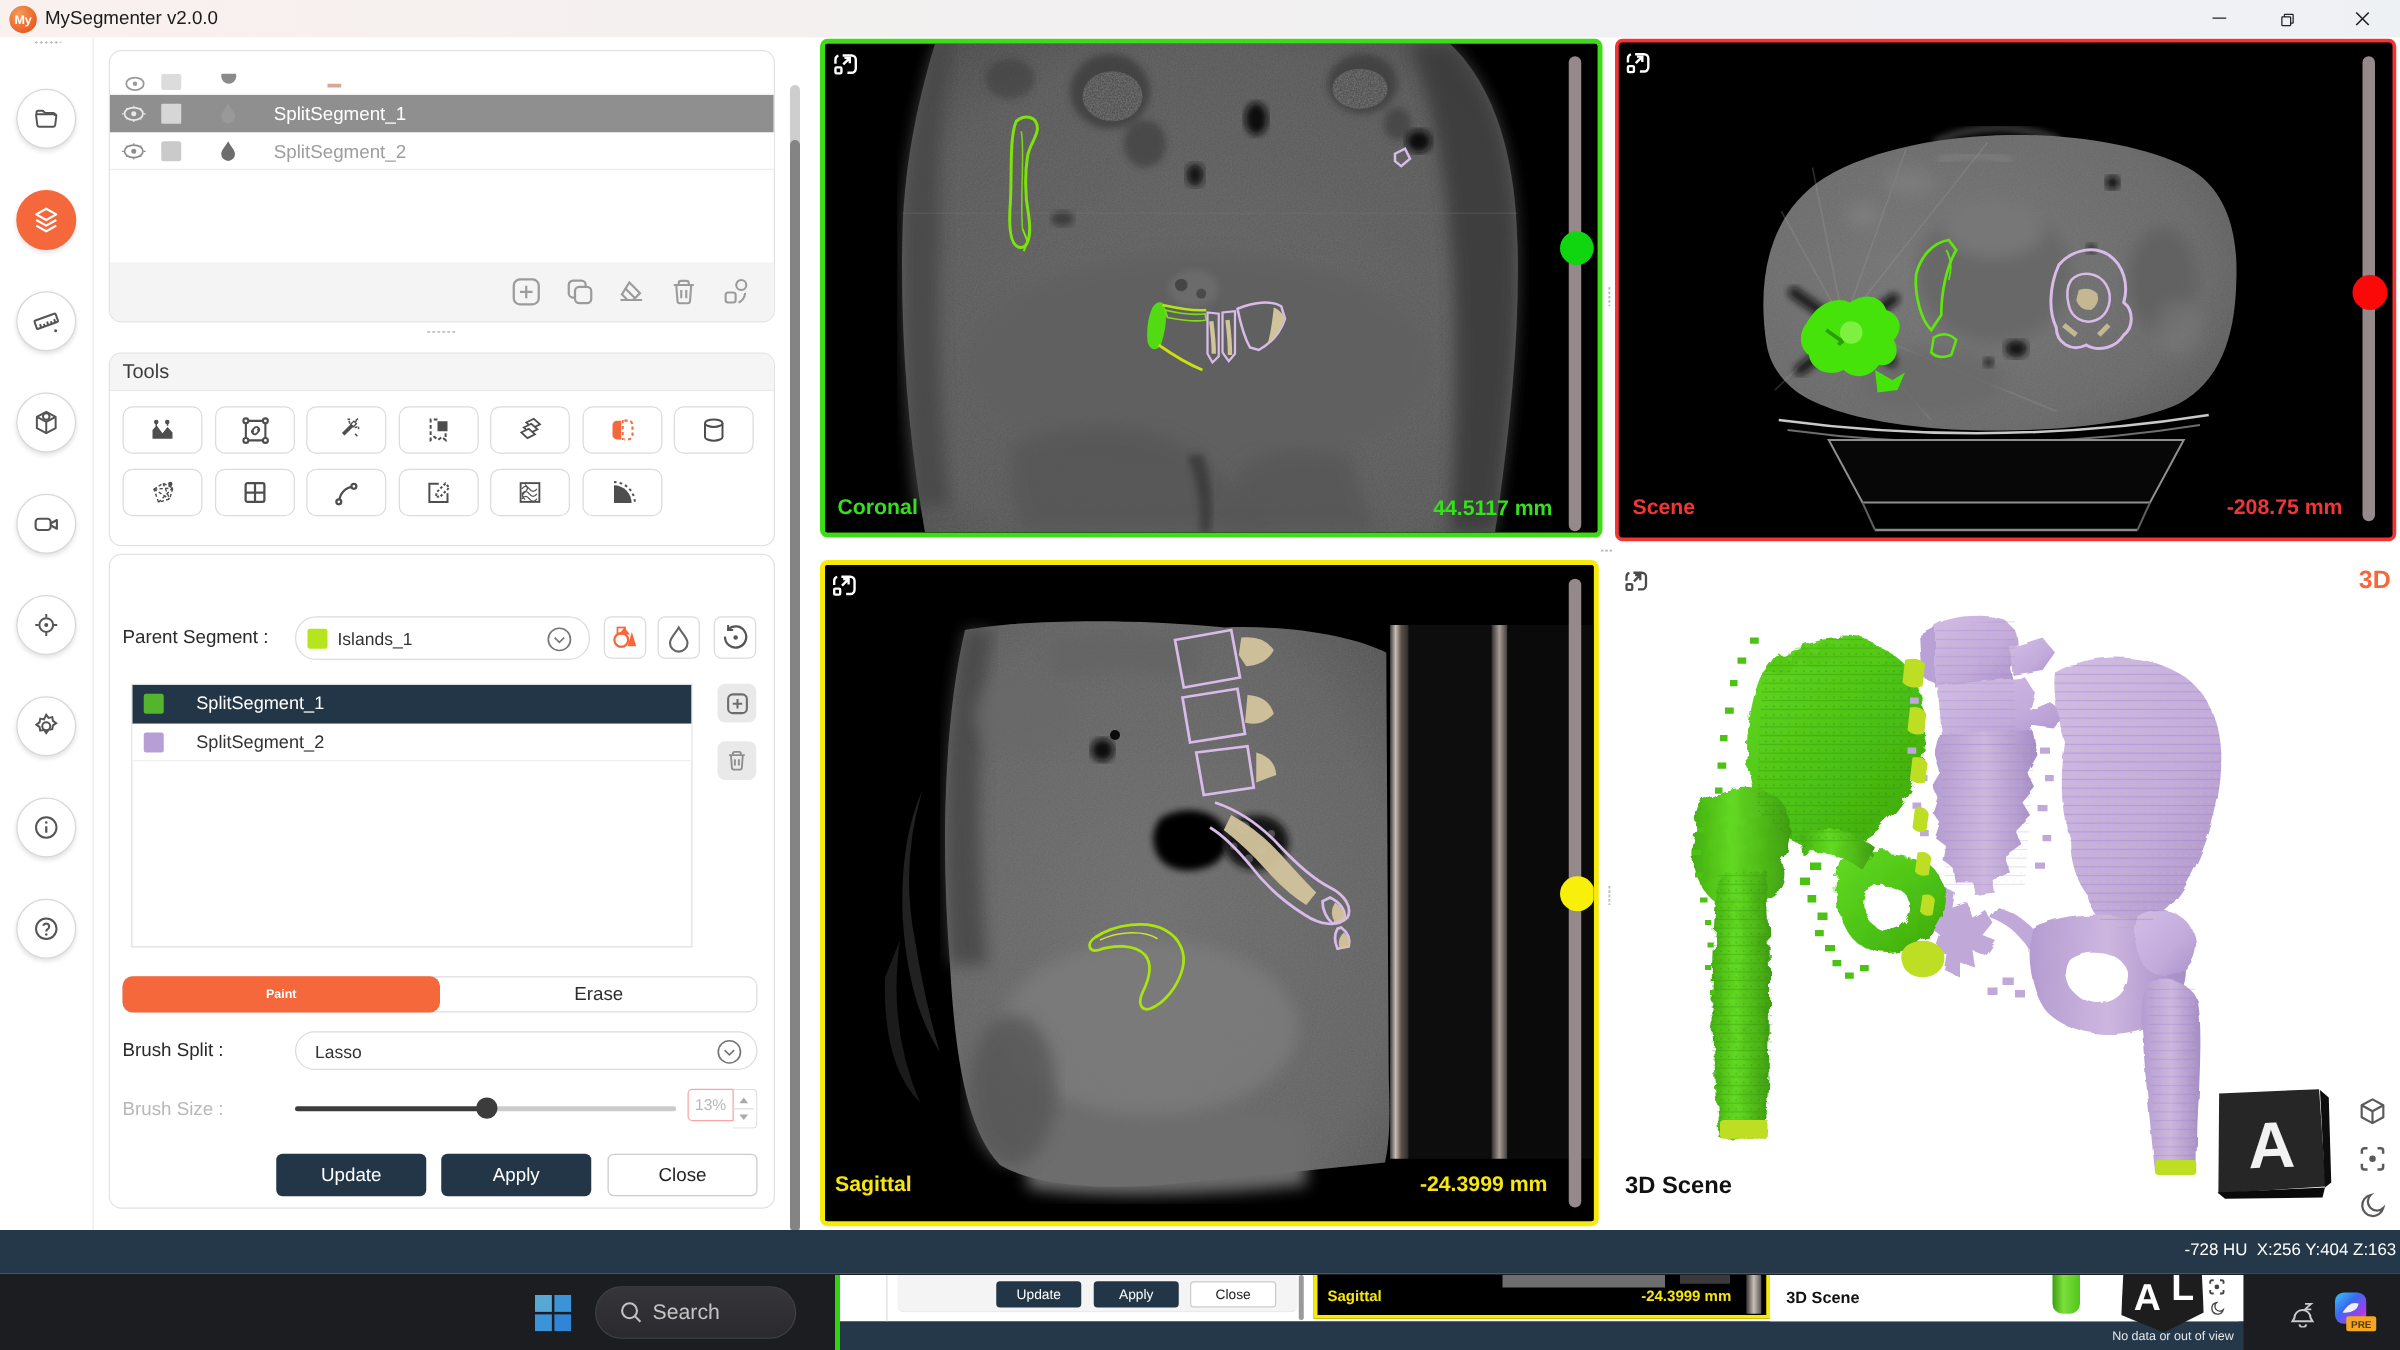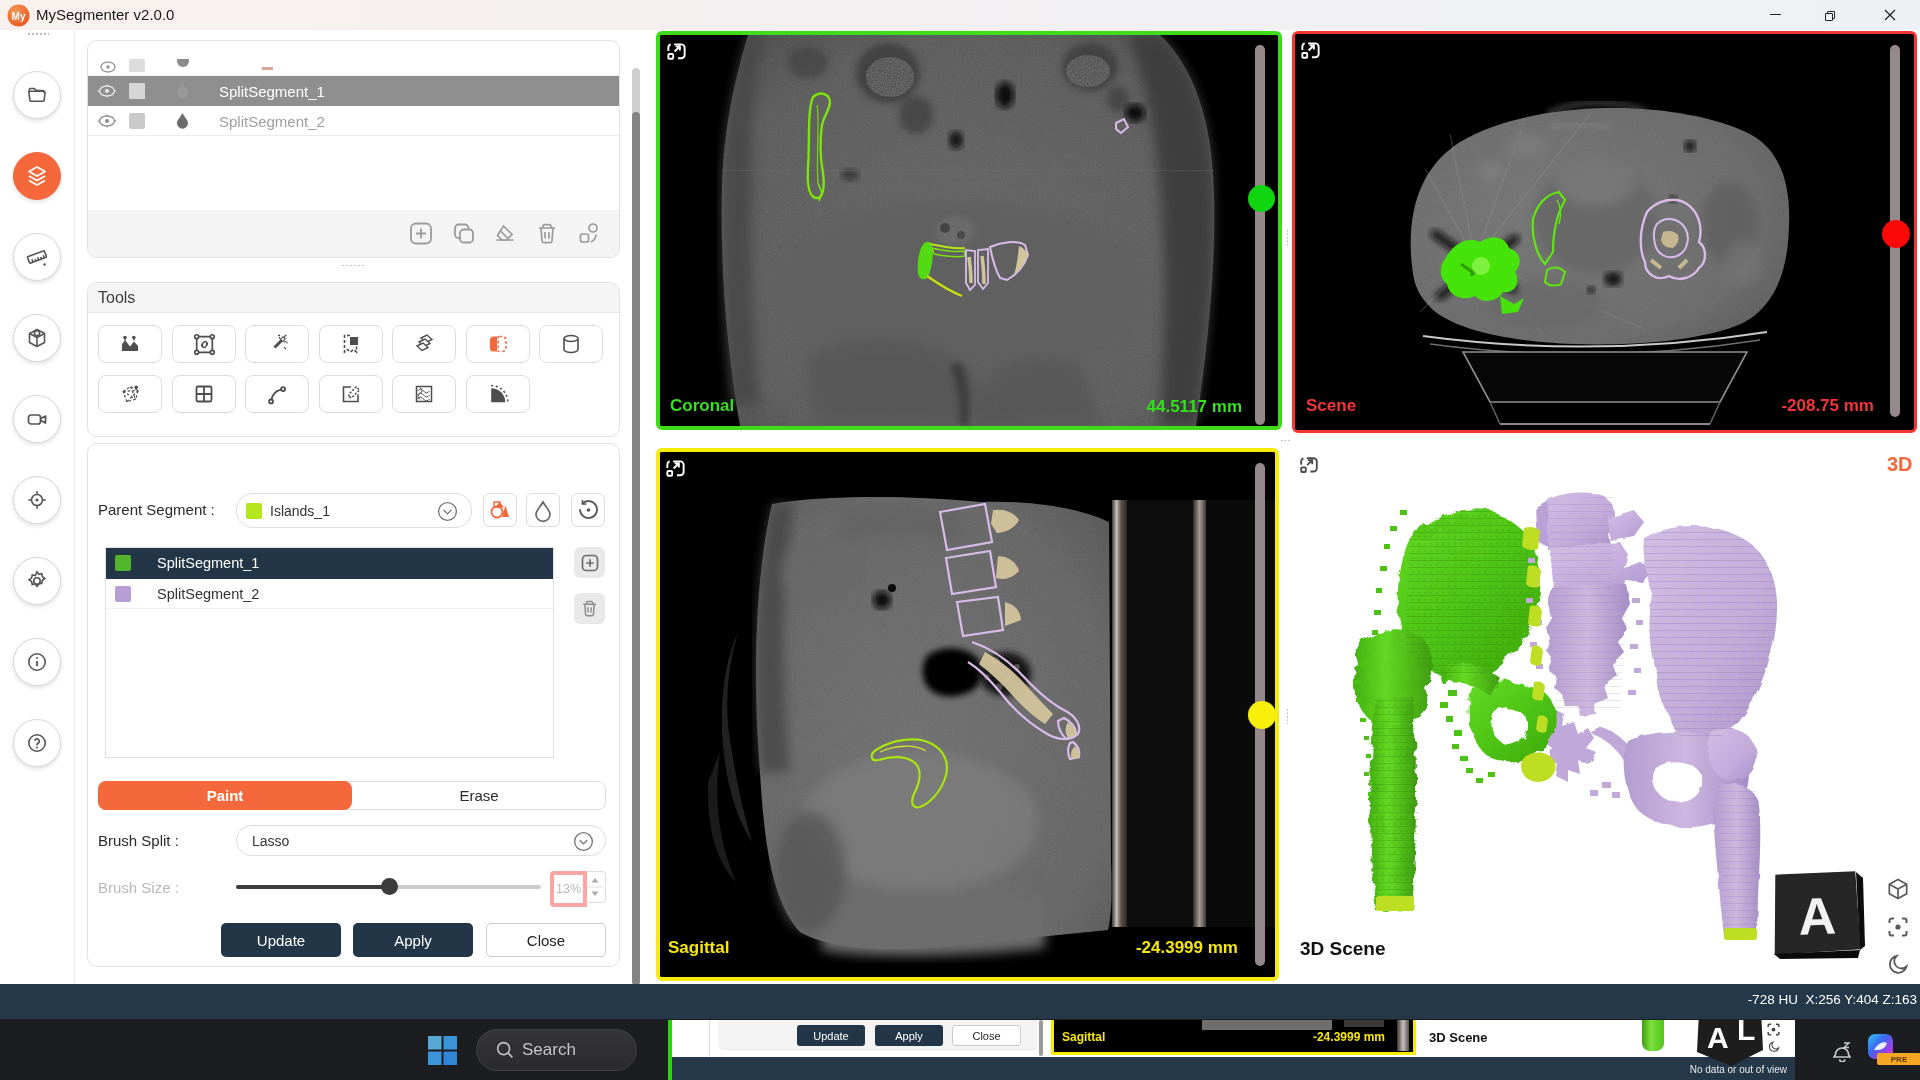--- a/index.html
+++ b/index.html
@@ -330,38 +330,38 @@
           <path d="M12 7.5 v9 M7.5 12 h9"></path>
         </svg>
   </div>
   <div class="abs" style="left:486px;top:149px;width:31px;height:31px;background:#e9e9e9;border-radius:6px;display:flex;align-items:center;justify-content:center;">
     <svg width="19" height="19" viewBox="0 0 24 24" fill="none" stroke="#8d8d8d" stroke-width="1.9">
           <path d="M4 6.5 H20 M8 6.5 V5 a1.8 1.8 0 0 1 1.8-1.8 h4.4 A1.8 1.8 0 0 1 16 5 v1.5 M6 6.5 l1 13 a1.8 1.8 0 0 0 1.8 1.6 h6.4 a1.8 1.8 0 0 0 1.8-1.6 l1-13 M10 10.5 v6.5 M14 10.5 v6.5"></path>
         </svg>
   </div>
 
   <div class="abs" style="left:10px;top:337px;width:508px;height:29px;border:1px solid #ddd;border-radius:8px;">
-    <div class="abs" style="left:-1px;top:-1px;width:254px;height:29px;background:#f4683c;border-radius:8px;display:flex;align-items:center;justify-content:center;color:#fff;font-weight:bold;font-size:15px;">Paint</div>
+    <div class="abs" style="left:-1px;top:-1px;width:254px;height:29px;background:#f4683c;border-radius:8px;display:flex;align-items:center;justify-content:center;color:#fff;font-weight:bold;font-size:10px;">Paint</div>
     <div class="abs" style="left:253px;top:0;width:254px;height:27px;display:flex;align-items:center;justify-content:center;color:#2c2c2c;font-size:15px;">Erase</div>
   </div>
 
   <div class="abs" style="left:10px;top:388px;font-size:15px;color:#2a2a2a;">Brush Split :</div>
   <div class="abs" style="left:148px;top:381px;width:370px;height:31px;border:1px solid #dcdcdc;border-radius:16px;">
     <div class="abs" style="left:15px;top:7px;font-size:14px;color:#333;">Lasso</div>
     <svg class="abs" style="left:336px;top:5px;" width="21" height="21" viewBox="0 0 22 22" fill="none" stroke="#777" stroke-width="1.4">
           <circle cx="11" cy="11" r="9.3"></circle>
           <path d="M7 9.5 l4 4 4-4"></path>
         </svg>
   </div>
 
   <div class="abs" style="left:10px;top:435px;font-size:15px;color:#b8b8b8;">Brush Size :</div>
   <div class="abs" style="left:148px;top:441px;width:147px;height:4px;background:#3c3c3c;border-radius:2px;"></div>
   <div class="abs" style="left:295px;top:441px;width:158px;height:4px;background:#cbcbcb;border-radius:2px;"></div>
   <div class="abs" style="left:293px;top:434px;width:17px;height:17px;border-radius:50%;background:#3c3c3c;"></div>
-  <div class="abs" style="left:462px;top:427px;width:37px;height:36px;border:4px solid #fca5a5;border-radius:4px 0 0 4px;color:#b8b8b8;font-size:12.5px;display:flex;align-items:center;justify-content:center;">13%</div>
+  <div class="abs" style="left:462px;top:427px;width:37px;height:26px;border:1px solid #fca5a5;border-radius:4px 0 0 4px;color:#b8b8b8;font-size:12.5px;display:flex;align-items:center;justify-content:center;">13%</div>
   <div class="abs" style="left:498px;top:427px;width:20px;height:32px;border:1px solid #ddd;border-left:none;border-radius:0 4px 4px 0;">
     <svg width="18" height="30" viewBox="0 0 18 30">
           <path d="M9 6 l3.5 4.5 h-7 z" fill="#aaa"></path>
           <path d="M9 24 l3.5-4.5 h-7 z" fill="#aaa"></path>
           <path d="M1 15 h16" stroke="#ddd" stroke-width="1"></path>
         </svg>
   </div>
 
   <div class="navybtn" style="left:133px;top:479px;width:120px;">Update</div>
   <div class="navybtn" style="left:265px;top:479px;width:120px;">Apply</div>
@@ -814,14 +814,14 @@
         <linearGradient id="cpl" x1="0" y1="0" x2="1" y2="1">
           <stop offset="0" stop-color="#37c6f4"></stop>
           <stop offset="0.4" stop-color="#3a6af0"></stop>
           <stop offset="0.75" stop-color="#a43ce8"></stop>
           <stop offset="1" stop-color="#f04f9c"></stop>
         </linearGradient>
       </defs>
 <rect x="1" y="1" width="25" height="25" rx="7" fill="url(#cpl)"></rect>
 <path d="M7 17 q6,-10 13,-7 q-2,8 -13,7 z" fill="#fff" opacity="0.9"></path>
 </svg>
-<div class="abs" style="left:1877px;top:1053px;width:44px;height:12px;background:#f5a623;border-radius:2px;color:#5a3a00;font-size:8px;font-weight:bold;display:flex;align-items:center;justify-content:center;">PRE</div>
+<div class="abs" style="left:1877px;top:1053px;width:24px;height:12px;background:#f5a623;border-radius:2px;color:#5a3a00;font-size:8px;font-weight:bold;display:flex;align-items:center;justify-content:center;">PRE</div>
 </div>
 
 </body></html>

